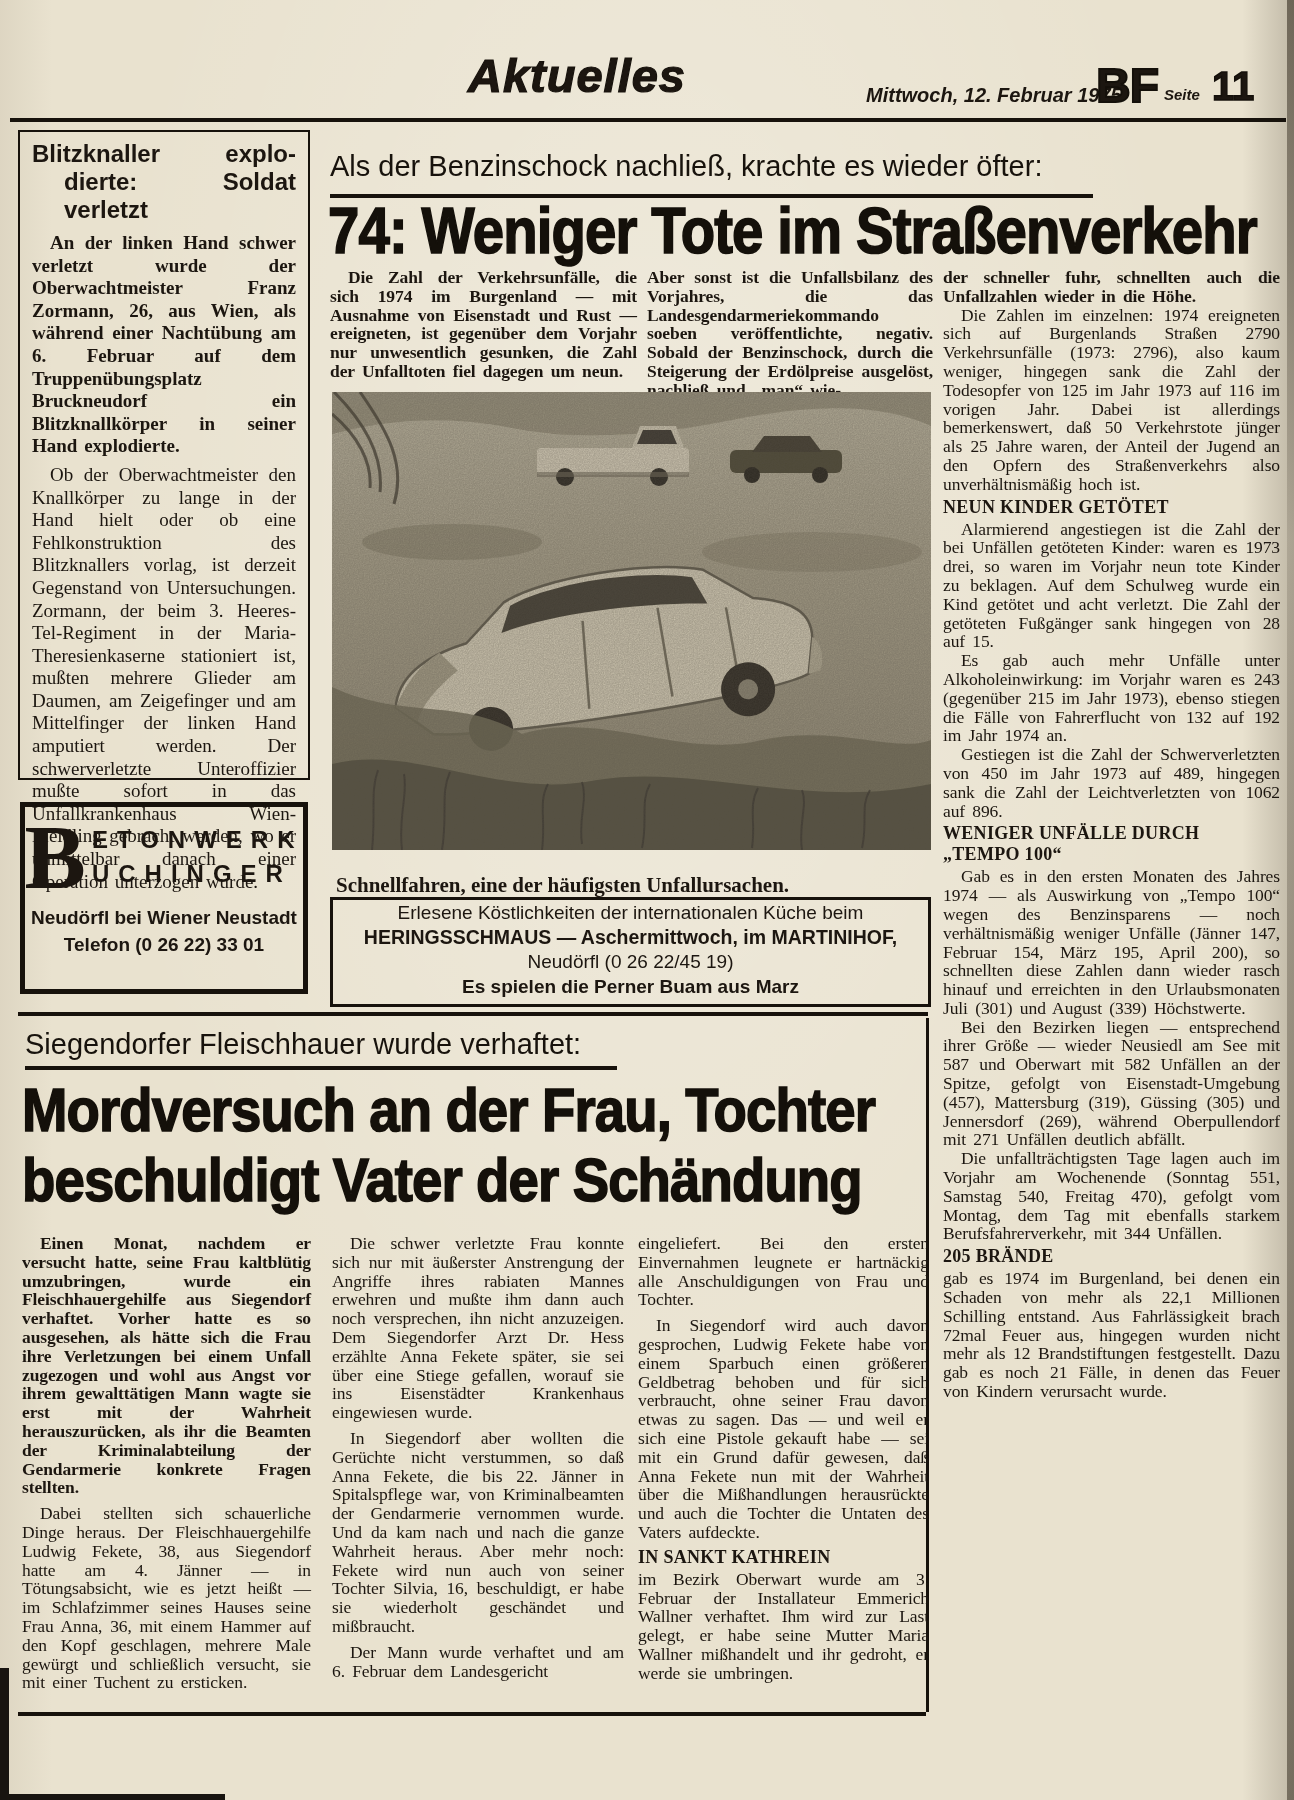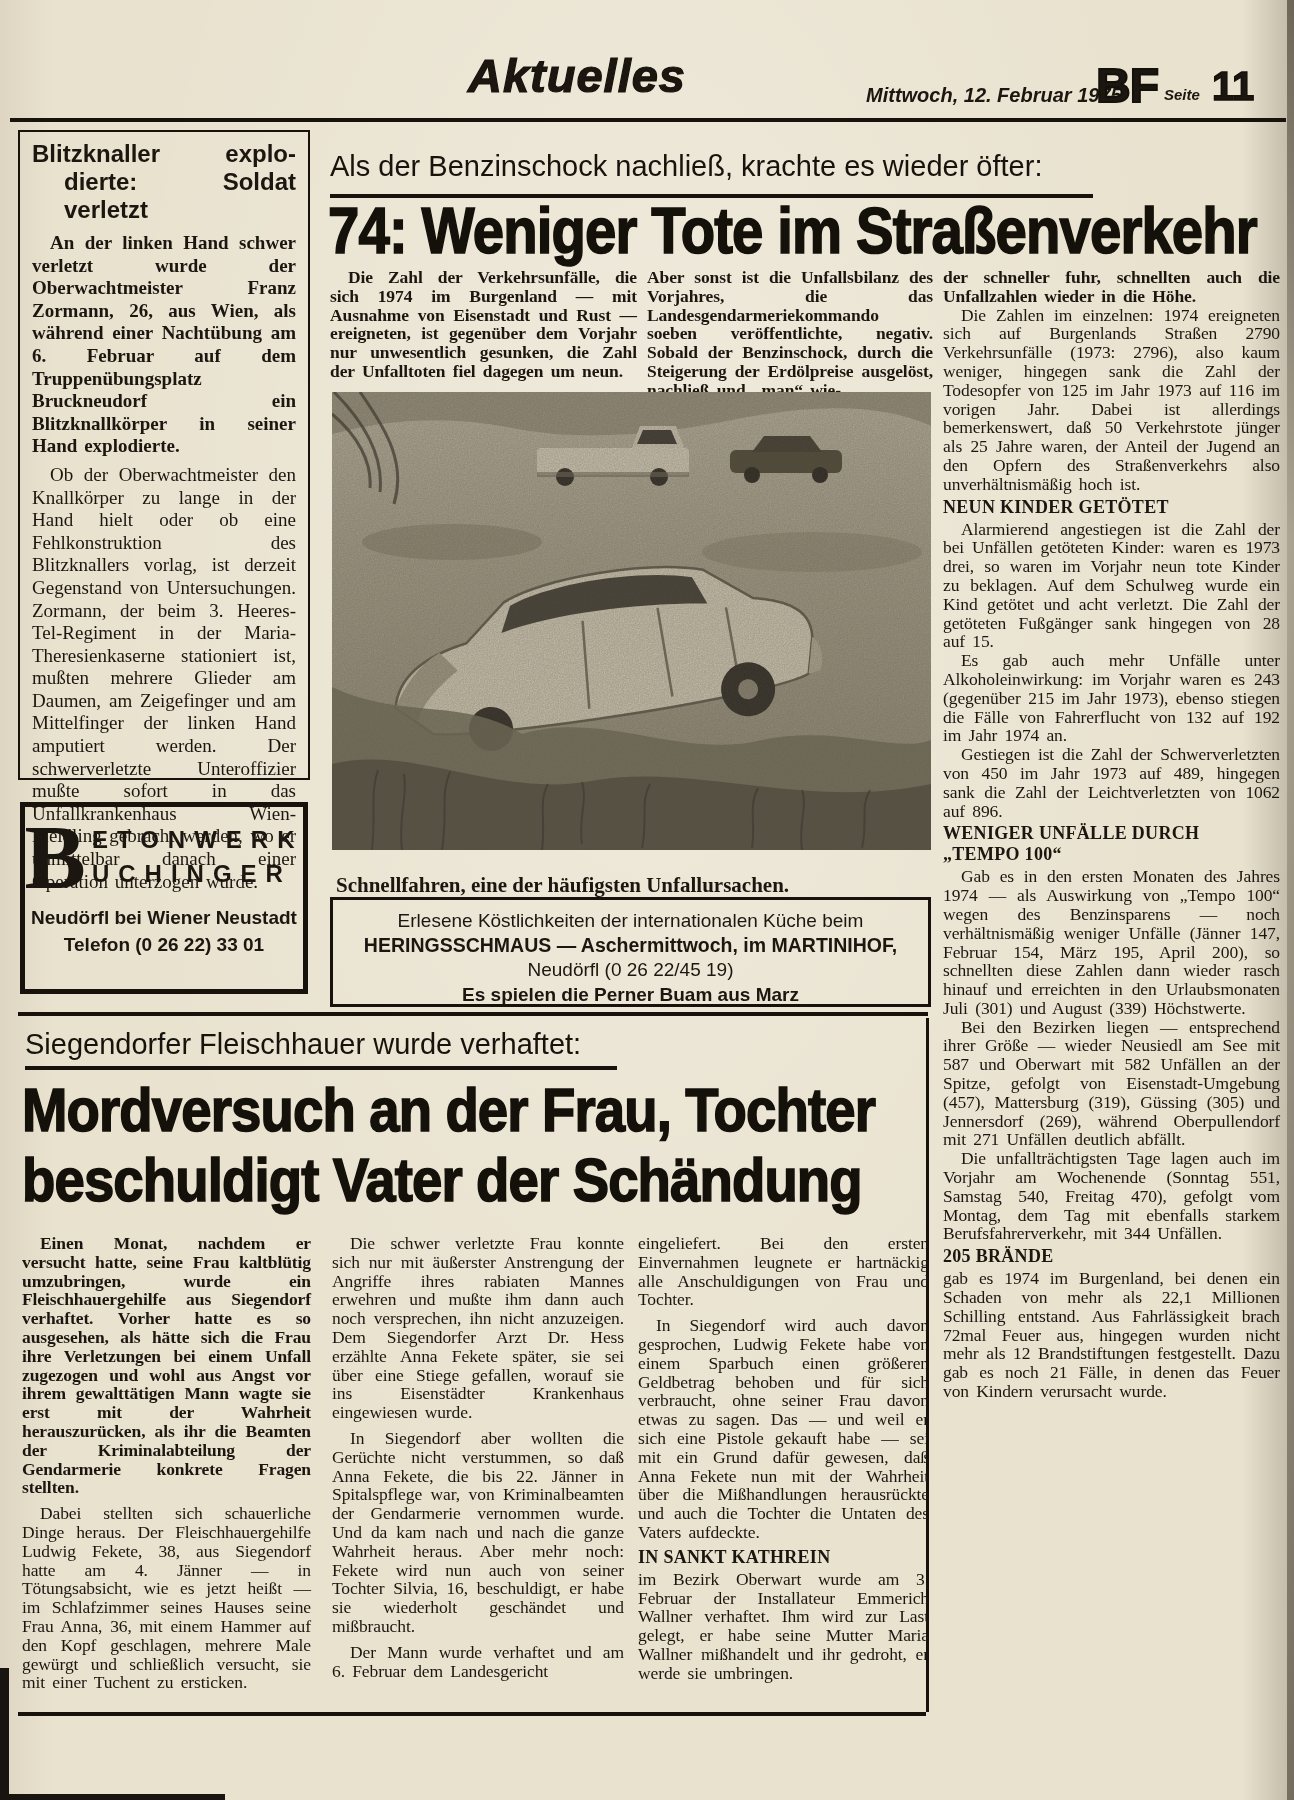--- a/index.html
+++ b/index.html
@@ -130,21 +130,21 @@
     <g stroke="#33302a" stroke-width="2" opacity="0.8" fill="none">
       <path d="M40,458 C44,420 38,400 46,378 M70,458 C66,424 76,404 72,382 M110,458 C116,420 108,402 118,380"></path>
       <path d="M210,458 C214,428 206,410 216,392 M250,452 C246,426 256,408 250,390 M310,456 C316,428 308,410 318,392"></path>
       <path d="M420,456 C424,430 416,414 426,396 M470,458 C466,432 476,414 470,398 M530,456 C536,430 528,414 538,398"></path>
     </g>
     <rect width="599" height="458" filter="url(#grain)" opacity="0.4"></rect>
   </svg>
 </div>
 <div class="abs bold" style="left:336px; top:858px; font-size:21px;margin-top:15px;">Schnellfahren, eine der häufigsten Unfallursachen.</div>
 
-<div class="abs center sans" style="left:330px; top:897px; width:601px; height:110px; border:3.5px solid #17120c; padding-top:8px;">
+<div class="abs center sans" style="left:330px; top:897px; width:601px; height:110px; border:3.5px solid #17120c; ">
   <div style="font-size:19px; line-height:25px;">Erlesene Köstlichkeiten der internationalen Küche beim</div>
   <div style="font-size:19.5px; line-height:25px; font-weight:700;">HERINGSSCHMAUS — Aschermittwoch, im MARTINIHOF,</div>
   <div style="font-size:19px; line-height:24px;">Neudörfl (0 26 22/45 19)</div>
   <div style="font-size:19px; line-height:26px; font-weight:700;text-align:center;">Es spielen die Perner Buam aus Marz</div>
 </div>
 
 <div class="abs" style="left:943px; top:268px; width:337px;">
   <p class="body-t just bold">der schneller fuhr, schnellten auch die Unfallzahlen wieder in die Höhe.</p>
   <p class="body-t just indent">Die Zahlen im einzelnen: 1974 ereigneten sich auf Burgenlands Straßen 2790 Verkehrsunfälle (1973: 2796), also kaum weniger, hingegen sank die Zahl der Todesopfer von 125 im Jahr 1973 auf 116 im vorigen Jahr. Dabei ist allerdings bemerkenswert, daß 50 Verkehrstote jünger als 25 Jahre waren, der Anteil der Jugend an den Opfern des Straßenverkehrs also unverhältnismäßig hoch ist.</p>
   <div class="subhead">NEUN KINDER GETÖTET</div>

